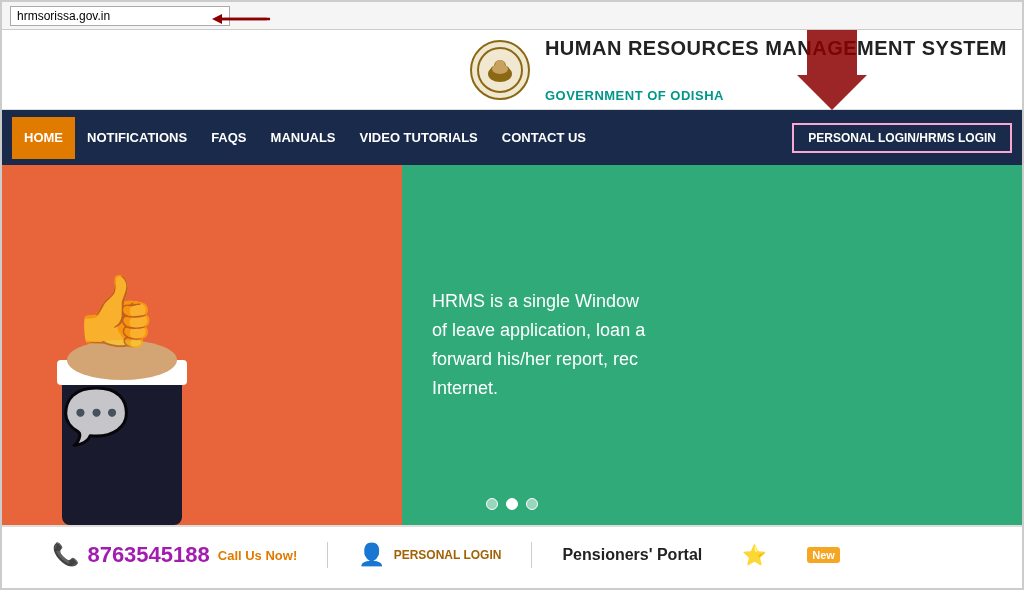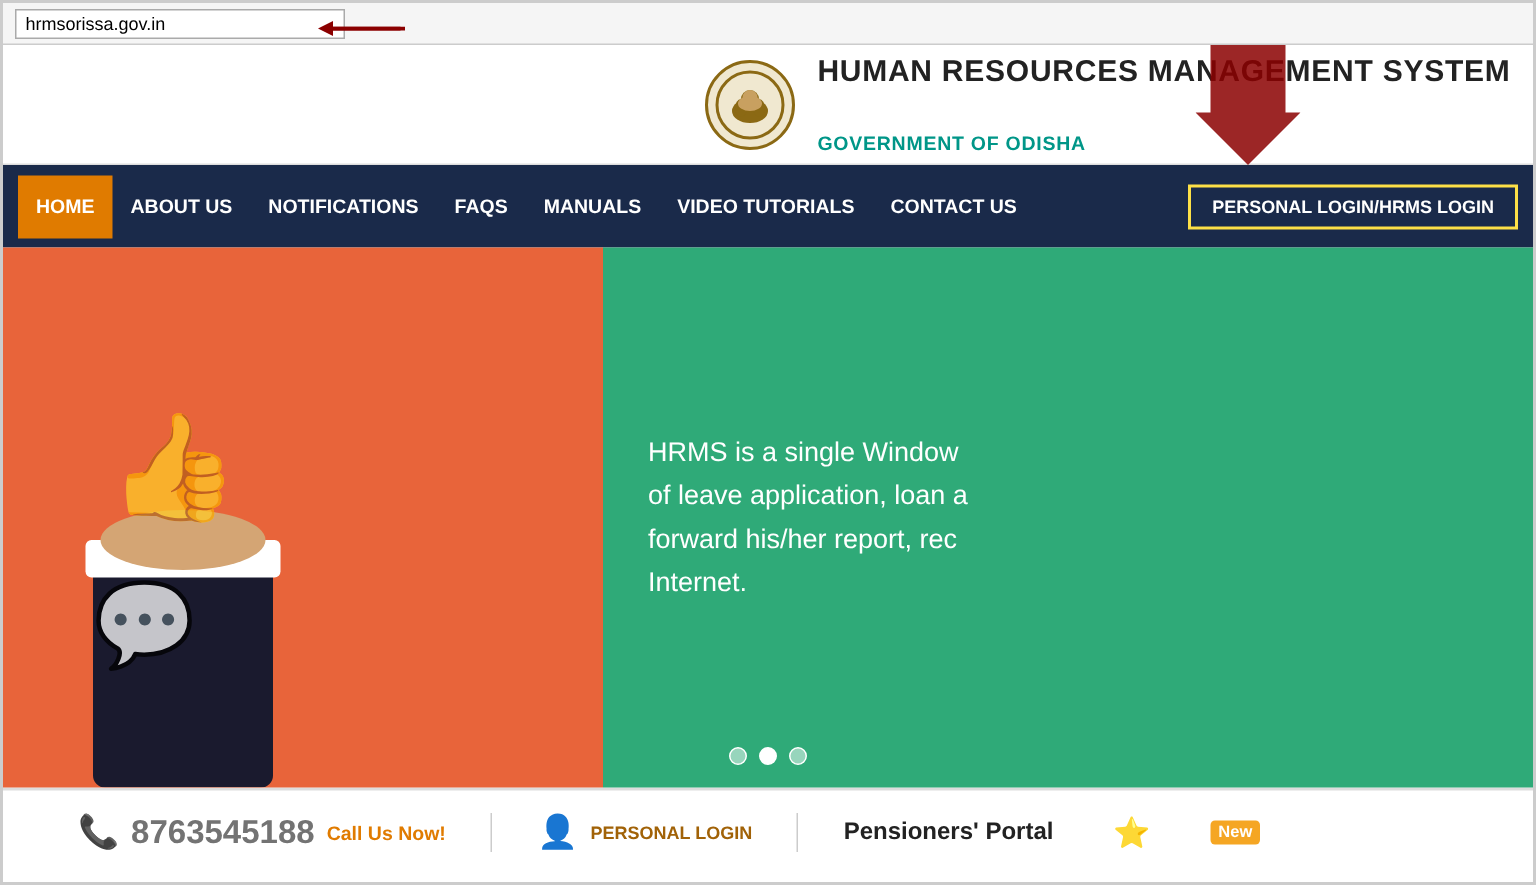--- a/index.html
+++ b/index.html
@@ -89,21 +89,21 @@
       height: 42px;
       display: flex;
       align-items: center;
       cursor: pointer;
       white-space: nowrap;
       text-transform: uppercase;
     }
     .nav-item.active { background: #e07b00; }
     .nav-login {
       margin-left: auto;
-      border: 2px solid #fde047;
+      border: 2px solid #f9a8d4;
       padding: 6px 14px;
       font-size: 12px;
       font-weight: bold;
       color: white;
       cursor: pointer;
       white-space: nowrap;
       background: transparent;
     }
 
     
@@ -170,21 +170,21 @@
       display: flex;
       align-items: center;
       gap: 8px;
       padding: 0 30px;
       border-right: 1px solid #ccc;
     }
     .footer-section:last-child { border-right: none; }
     .footer-phone {
       font-size: 22px;
       font-weight: bold;
-      color: #737373;
+      color: #a21caf;
     }
     .footer-call-now {
       font-size: 13px;
       color: #e07b00;
       font-weight: bold;
     }
     .footer-personal-login {
       font-size: 12px;
       font-weight: bold;
       color: #a16207;
@@ -268,23 +268,20 @@
     <div class="header-title">HUMAN RESOURCES MANAGEMENT SYSTEM</div>
     <div class="header-subtitle">GOVERNMENT OF ODISHA</div>
   </div>
 </div>
 
 <nav class="navbar">
   <div class="nav-item active">
     <span>HOME</span>
   </div>
   <div class="nav-item">
-    <span>ABOUT US</span>
-  </div>
-  <div class="nav-item">
     <span>NOTIFICATIONS</span>
   </div>
   <div class="nav-item">
     <span>FAQS</span>
   </div>
   <div class="nav-item">
     <span>MANUALS</span>
   </div>
   <div class="nav-item">
     <span>VIDEO TUTORIALS</span>

